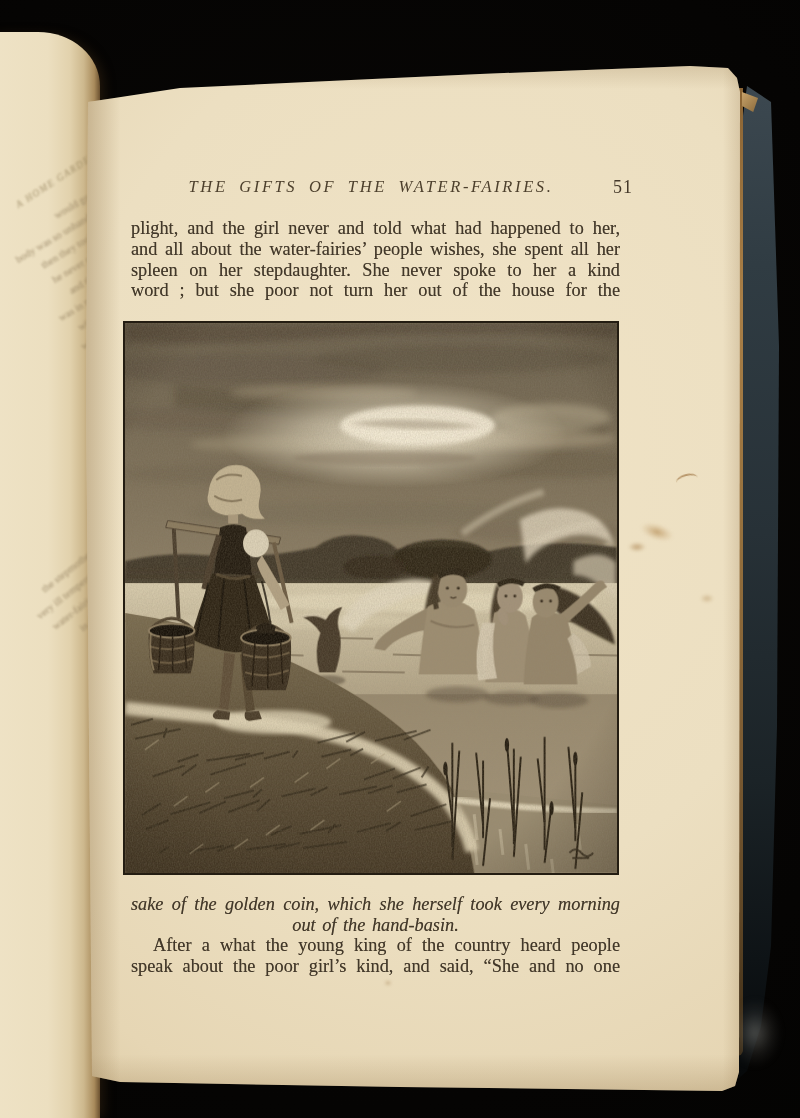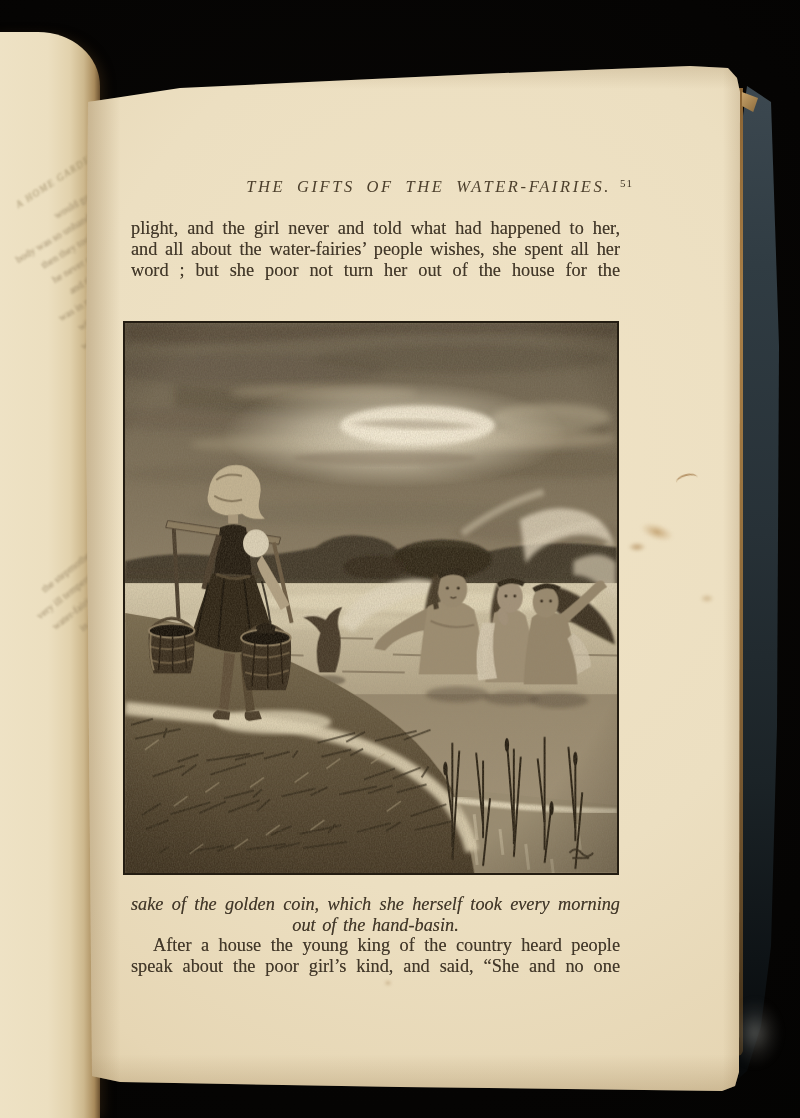--- a/index.html
+++ b/index.html
@@ -54,24 +54,24 @@
       linear-gradient(90deg, rgba(146,118,75,.42) 0%, rgba(146,118,75,0) 5.5%),
       linear-gradient(270deg, rgba(150,120,78,.30) 0%, rgba(150,120,78,0) 3.5%),
       linear-gradient(180deg, rgba(140,112,70,.28) 0%, rgba(140,112,70,0) 3%),
       linear-gradient(0deg, rgba(146,118,75,.32) 0%, rgba(146,118,75,0) 4%),
       radial-gradient(115% 85% at 55% 38%, #f0e3c6 0%, #ecdfc1 50%, #e6d6b4 78%, #dccaa4 93%, #d2bf95 100%);
     clip-path:polygon(4px 44px,96px 30px,396px 16px,606px 8px,644px 10px,653px 20px,656px 34px,
                       655px 1014px,651px 1028px,638px 1033px,316px 1029px,36px 1024px,8px 1018px,2px 342px);
   }
   .running-header{position:absolute;left:47px;top:119px;width:502px;height:22px;}
   .rh-title{
-    display:block;width:100%;padding-right:22px;box-sizing:border-box;text-align:right;
+    display:block;width:100%;padding-right:22px;box-sizing:border-box;text-align:center;
     font-style:italic;font-size:16.5px;letter-spacing:2.6px;word-spacing:5px;color:#4c3f2c;
   }
-  .rh-num{position:absolute;right:0;top:0;font-size:11px;letter-spacing:1px;color:#44382a;}
+  .rh-num{position:absolute;right:0;top:0;font-size:18px;letter-spacing:1px;color:#44382a;}
   .textblock{position:absolute;left:47px;width:489px;color:#42382a;}
   .para1{top:160px;}
   .para2{top:836px;font-style:italic;}
   .para3{top:877px;}
   .bodyline{
     font-size:18.3px;line-height:20.8px;height:20.8px;word-spacing:2px;
     text-shadow:0 0 .4px rgba(58,45,28,.55);white-space:nowrap;overflow:visible;text-align:center;
   }
   .bodyline.just{white-space:normal;text-align:justify;text-align-last:justify;}
   .bodyline.indent{padding-left:22px;box-sizing:border-box;}
@@ -145,20 +145,21 @@
 <div class="recto">
 
   <div class="running-header">
     <span class="rh-title">THE GIFTS OF THE WATER-FAIRIES.</span>
     <span class="rh-num">51</span>
   </div>
 
   <div class="textblock para1">
       <div class="bodyline just">plight, and the girl never and told what had happened to her,</div>
       <div class="bodyline just">and all about the water-fairies’ people wishes, she spent all her</div>
+      <div class="bodyline just">spleen on her stepdaughter.  She never spoke to her a kind</div>
       <div class="bodyline just">word ; but she poor not turn her out of the house for the</div>
     </div>
 
   <div class="plate">
     <svg width="492" height="550" viewBox="0 0 496 554">
       <defs>
         <linearGradient id="sky" x1="0" y1="0" x2="0" y2="1">
           <stop offset="0" stop-color="#6b604d"></stop>
             <stop offset=".28" stop-color="#7d7059"></stop>
           <stop offset=".5" stop-color="#8e8067"></stop>
@@ -452,21 +453,21 @@
       <rect x="0" y="0" width="496" height="554" fill="url(#vig)"></rect>
       <rect x="0" y="0" width="496" height="554" filter="url(#grain)" opacity=".5"></rect>
     </svg>
   </div>
 
   <div class="textblock para2">
       <div class="bodyline just">sake of the golden coin, which she herself took every morning</div>
       <div class="bodyline">out of the hand-basin.</div>
     </div>
   <div class="textblock para3">
-      <div class="bodyline just indent">After a house the young king of the country heard people</div>
+      <div class="bodyline just indent">After a what the young king of the country heard people</div>
       <div class="bodyline just">speak about the poor girl’s kind, and said, “She and no one</div>
     </div>
 
   <div class="stain s1"></div>
   <div class="stain s2"></div>
   <div class="stain s3"></div>
   <div class="stain s4"></div>
   <div class="stain s5"></div>
 </div>
 

